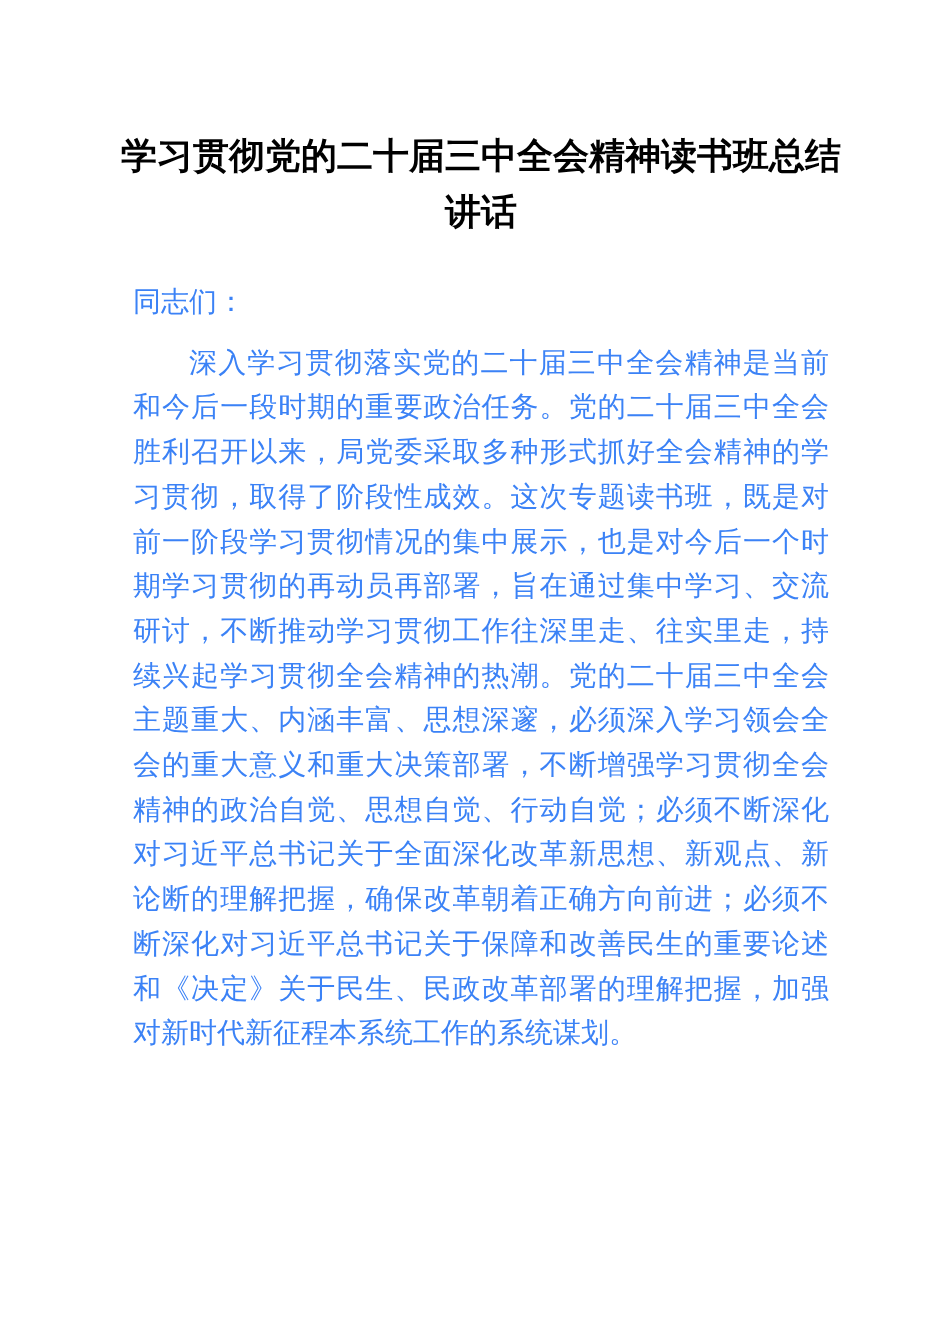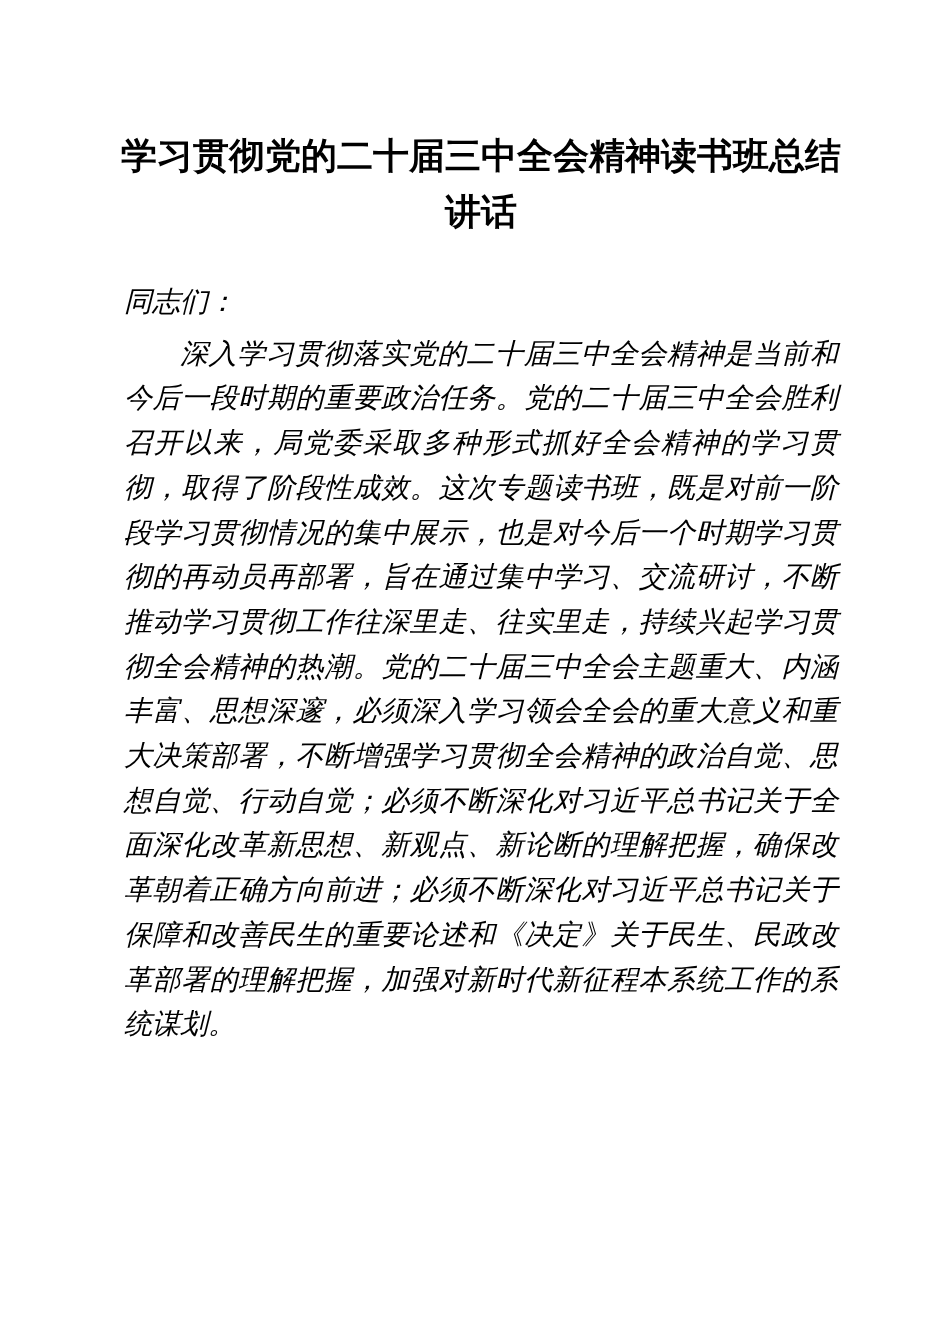--- a/index.html
+++ b/index.html
@@ -23,29 +23,28 @@
     margin: 0 0 40px 0;
     font-size: 36px;
     line-height: 56px;
     font-weight: bold;
     text-align: center;
     color: #000000;
     font-family: "Liberation Serif", "DejaVu Serif", serif;
     word-break: break-all;
   }
   .doc-body p {
-    margin: 7px;
+    margin: 16px;
     font-size: 28px;
     line-height: 44.7px;
     text-align: justify;
     text-justify: inter-ideograph;
-    color: #000000;
+    color: #3b82f6;
     word-break: break-all;
     overflow-wrap: break-word;
-    font-style: italic;
   }
   .doc-body p.indent {
     text-indent: 2em;
   }
 </style>
 </head>
 <body>
 
 <div class="page">
   <h1 class="doc-title">学习贯彻党的二十届三中全会精神读书班总结讲话</h1>

